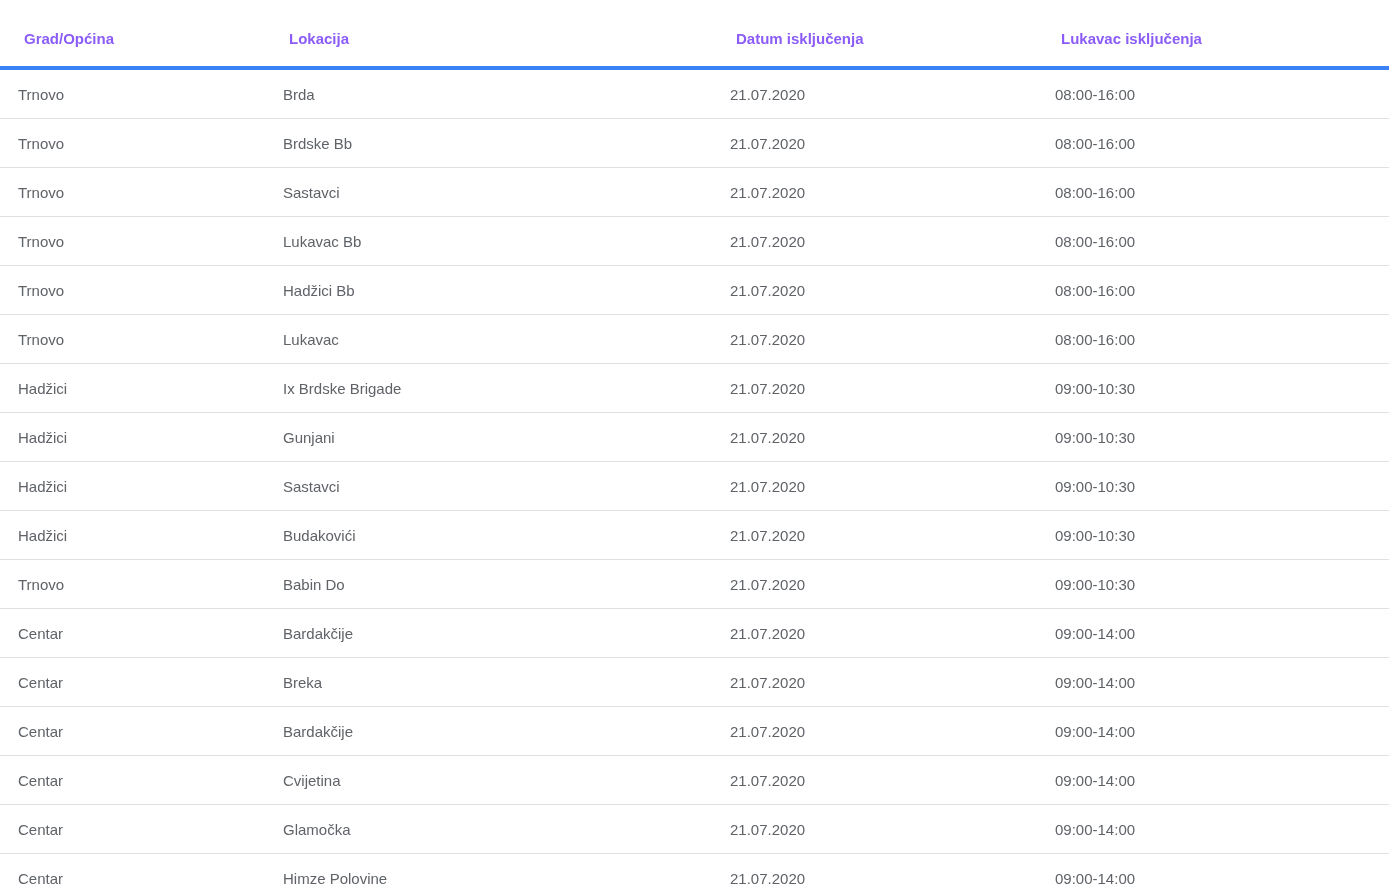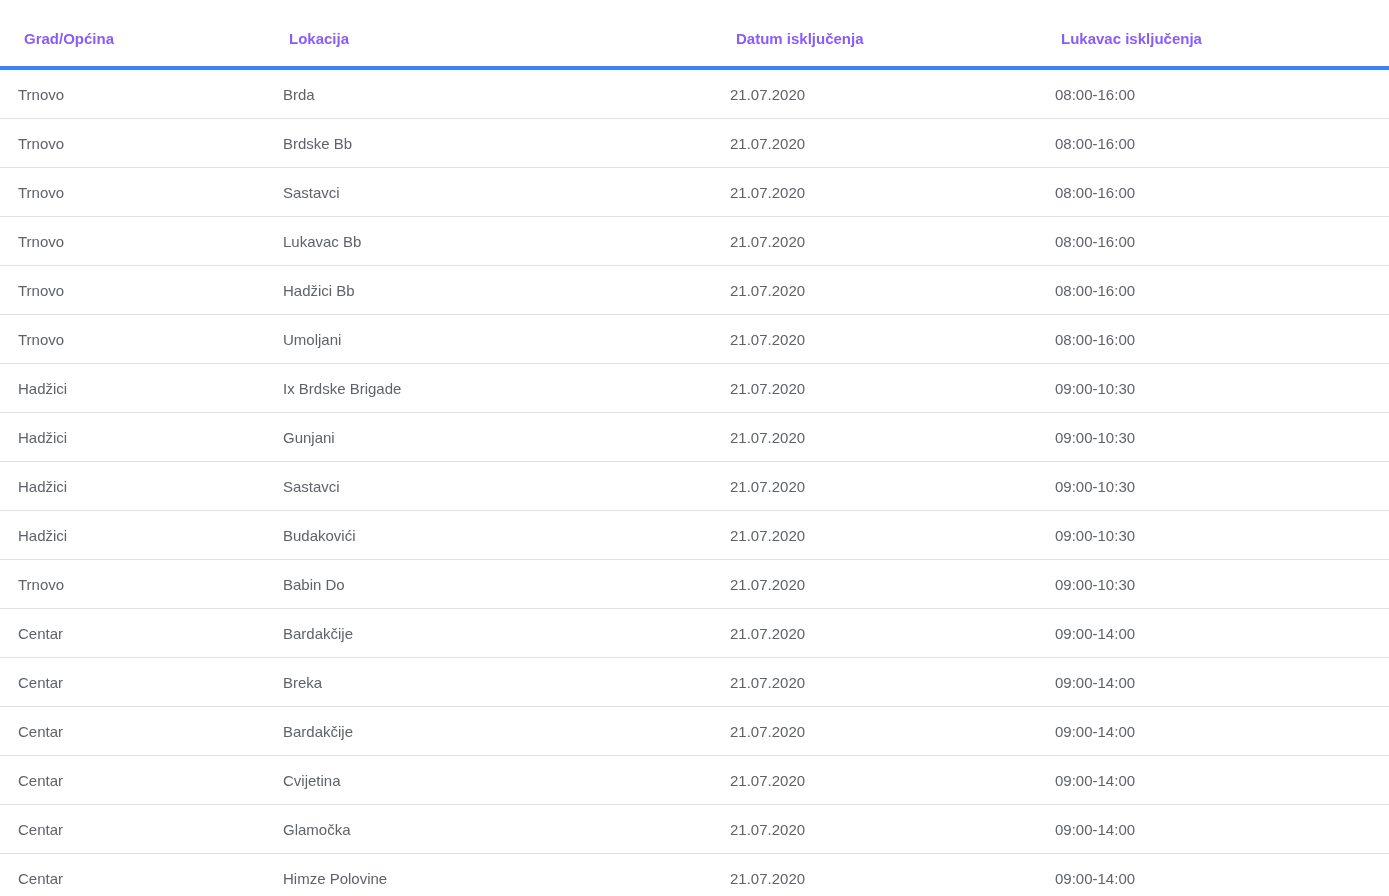--- a/index.html
+++ b/index.html
@@ -93,21 +93,21 @@
           <td>08:00-16:00</td>
         </tr>
         <tr>
           <td>Trnovo</td>
           <td>Hadžici Bb</td>
           <td>21.07.2020</td>
           <td>08:00-16:00</td>
         </tr>
         <tr>
           <td>Trnovo</td>
-          <td>Umoljani</td>
+          <td>Lukavac</td>
           <td>21.07.2020</td>
           <td>08:00-16:00</td>
         </tr>
         <tr>
           <td>Hadžici</td>
           <td>Ix Brdske Brigade</td>
           <td>21.07.2020</td>
           <td>09:00-10:30</td>
         </tr>
         <tr>

